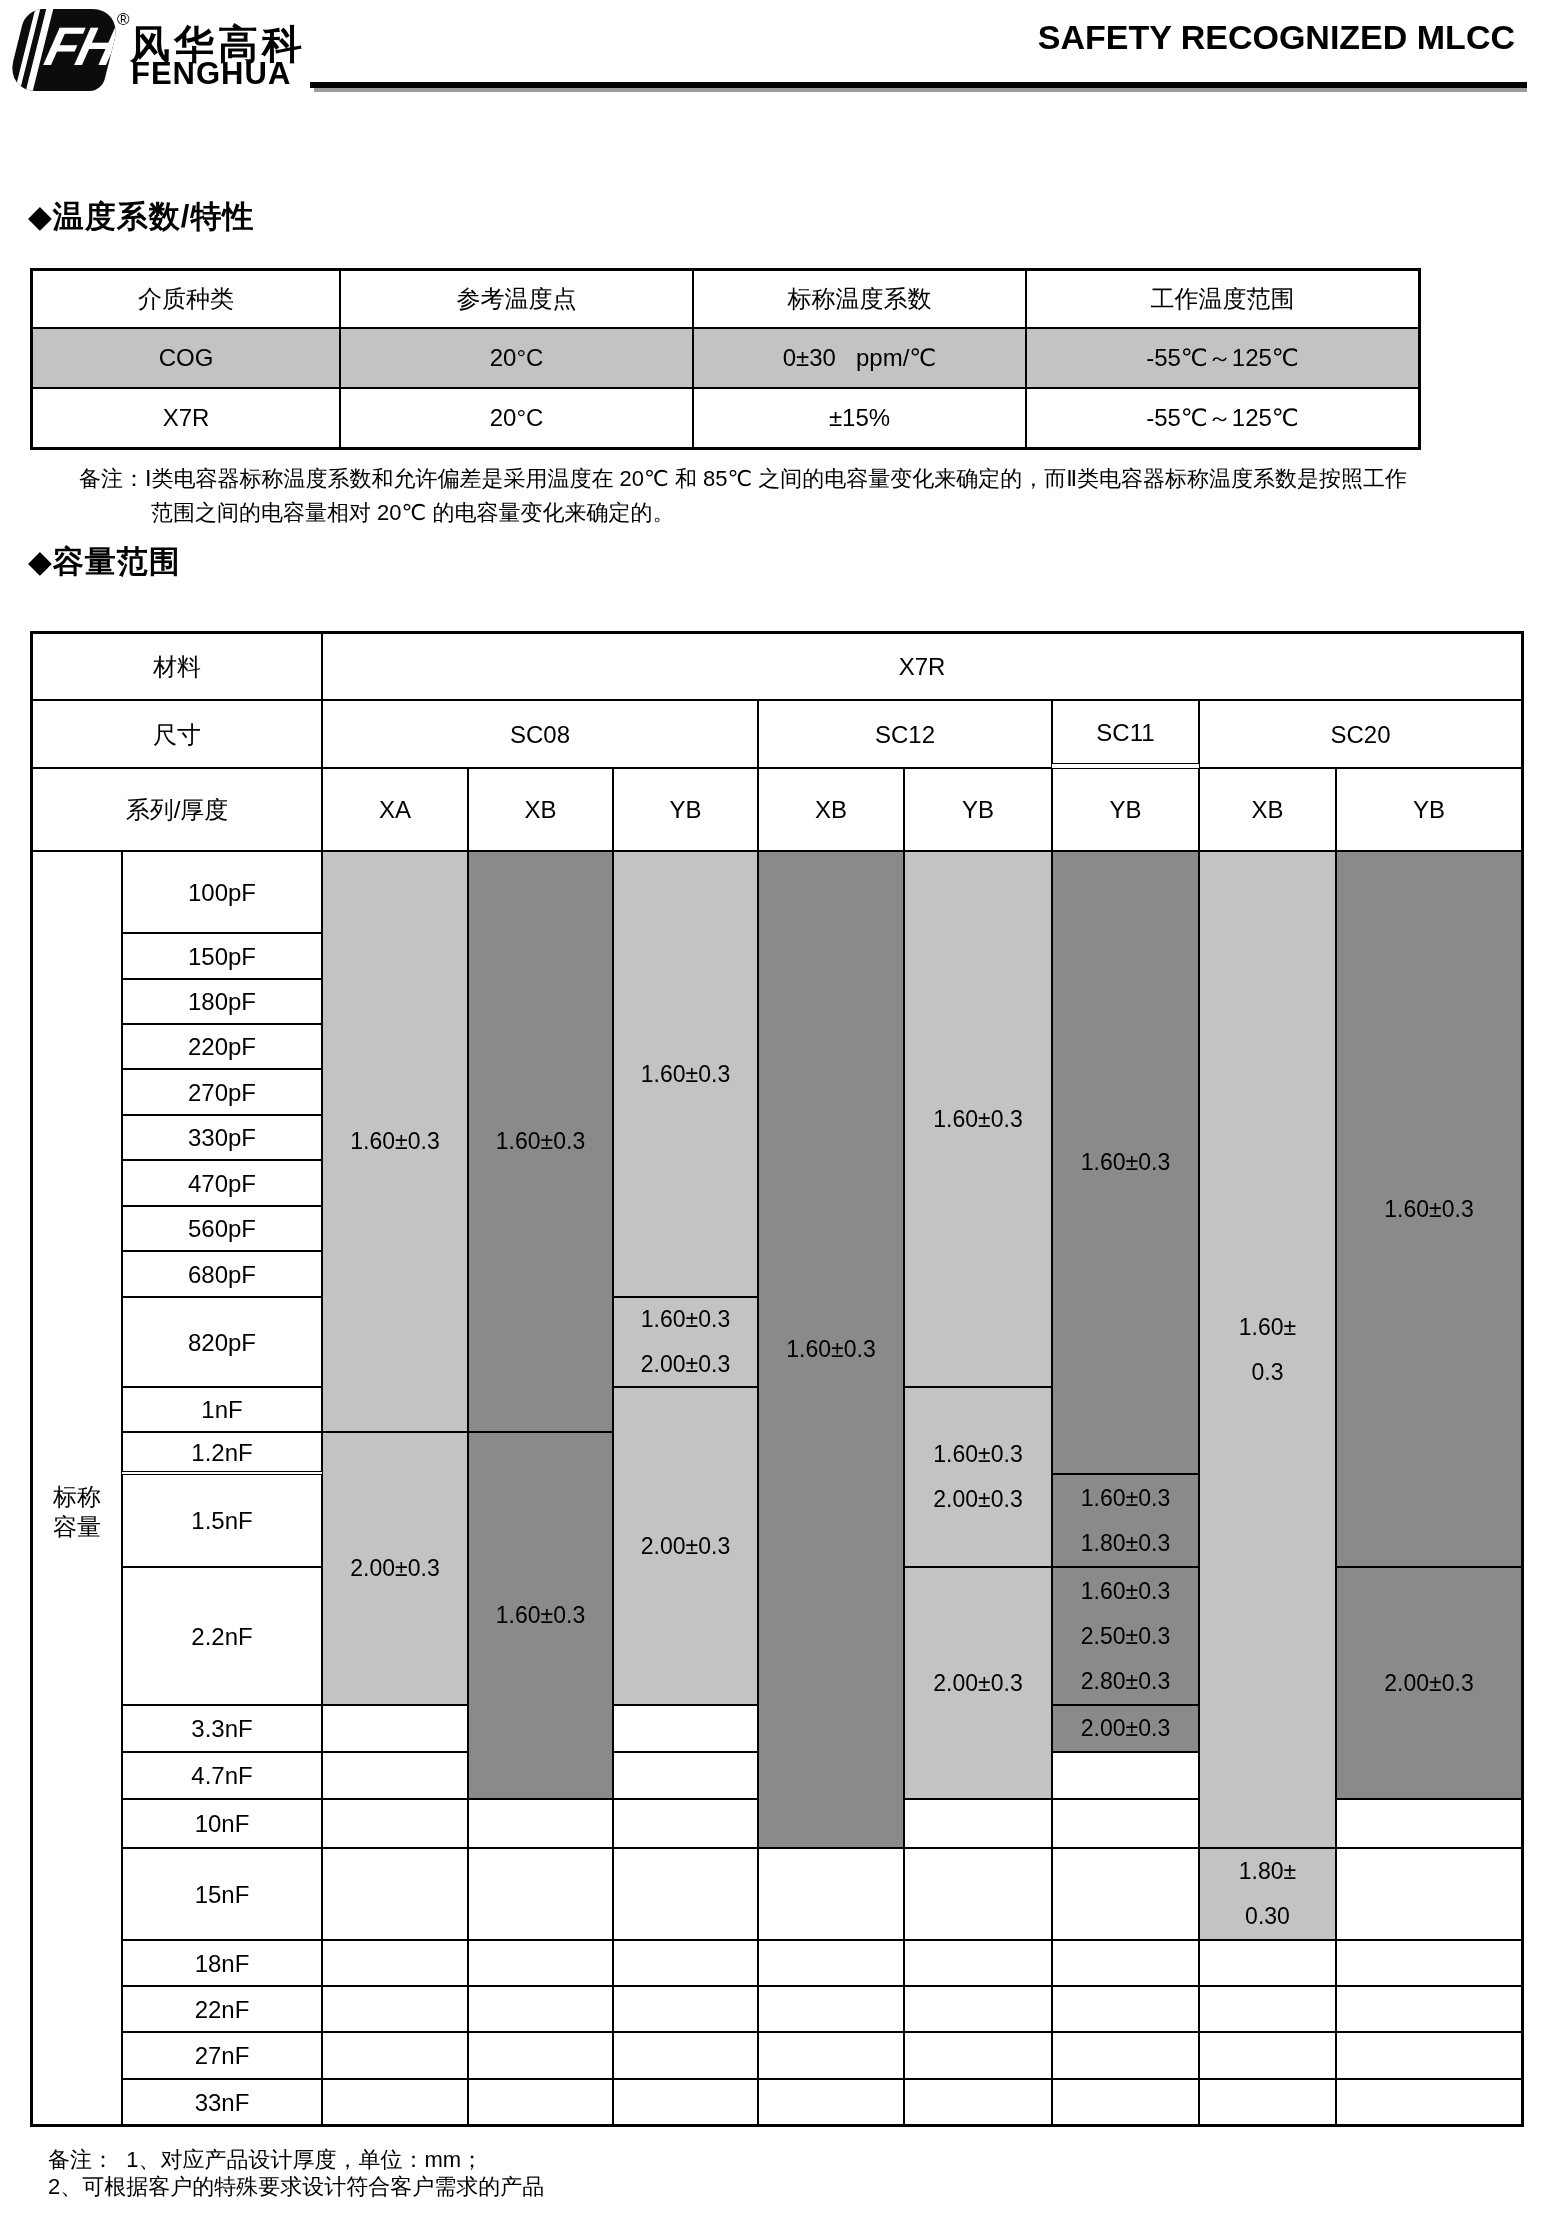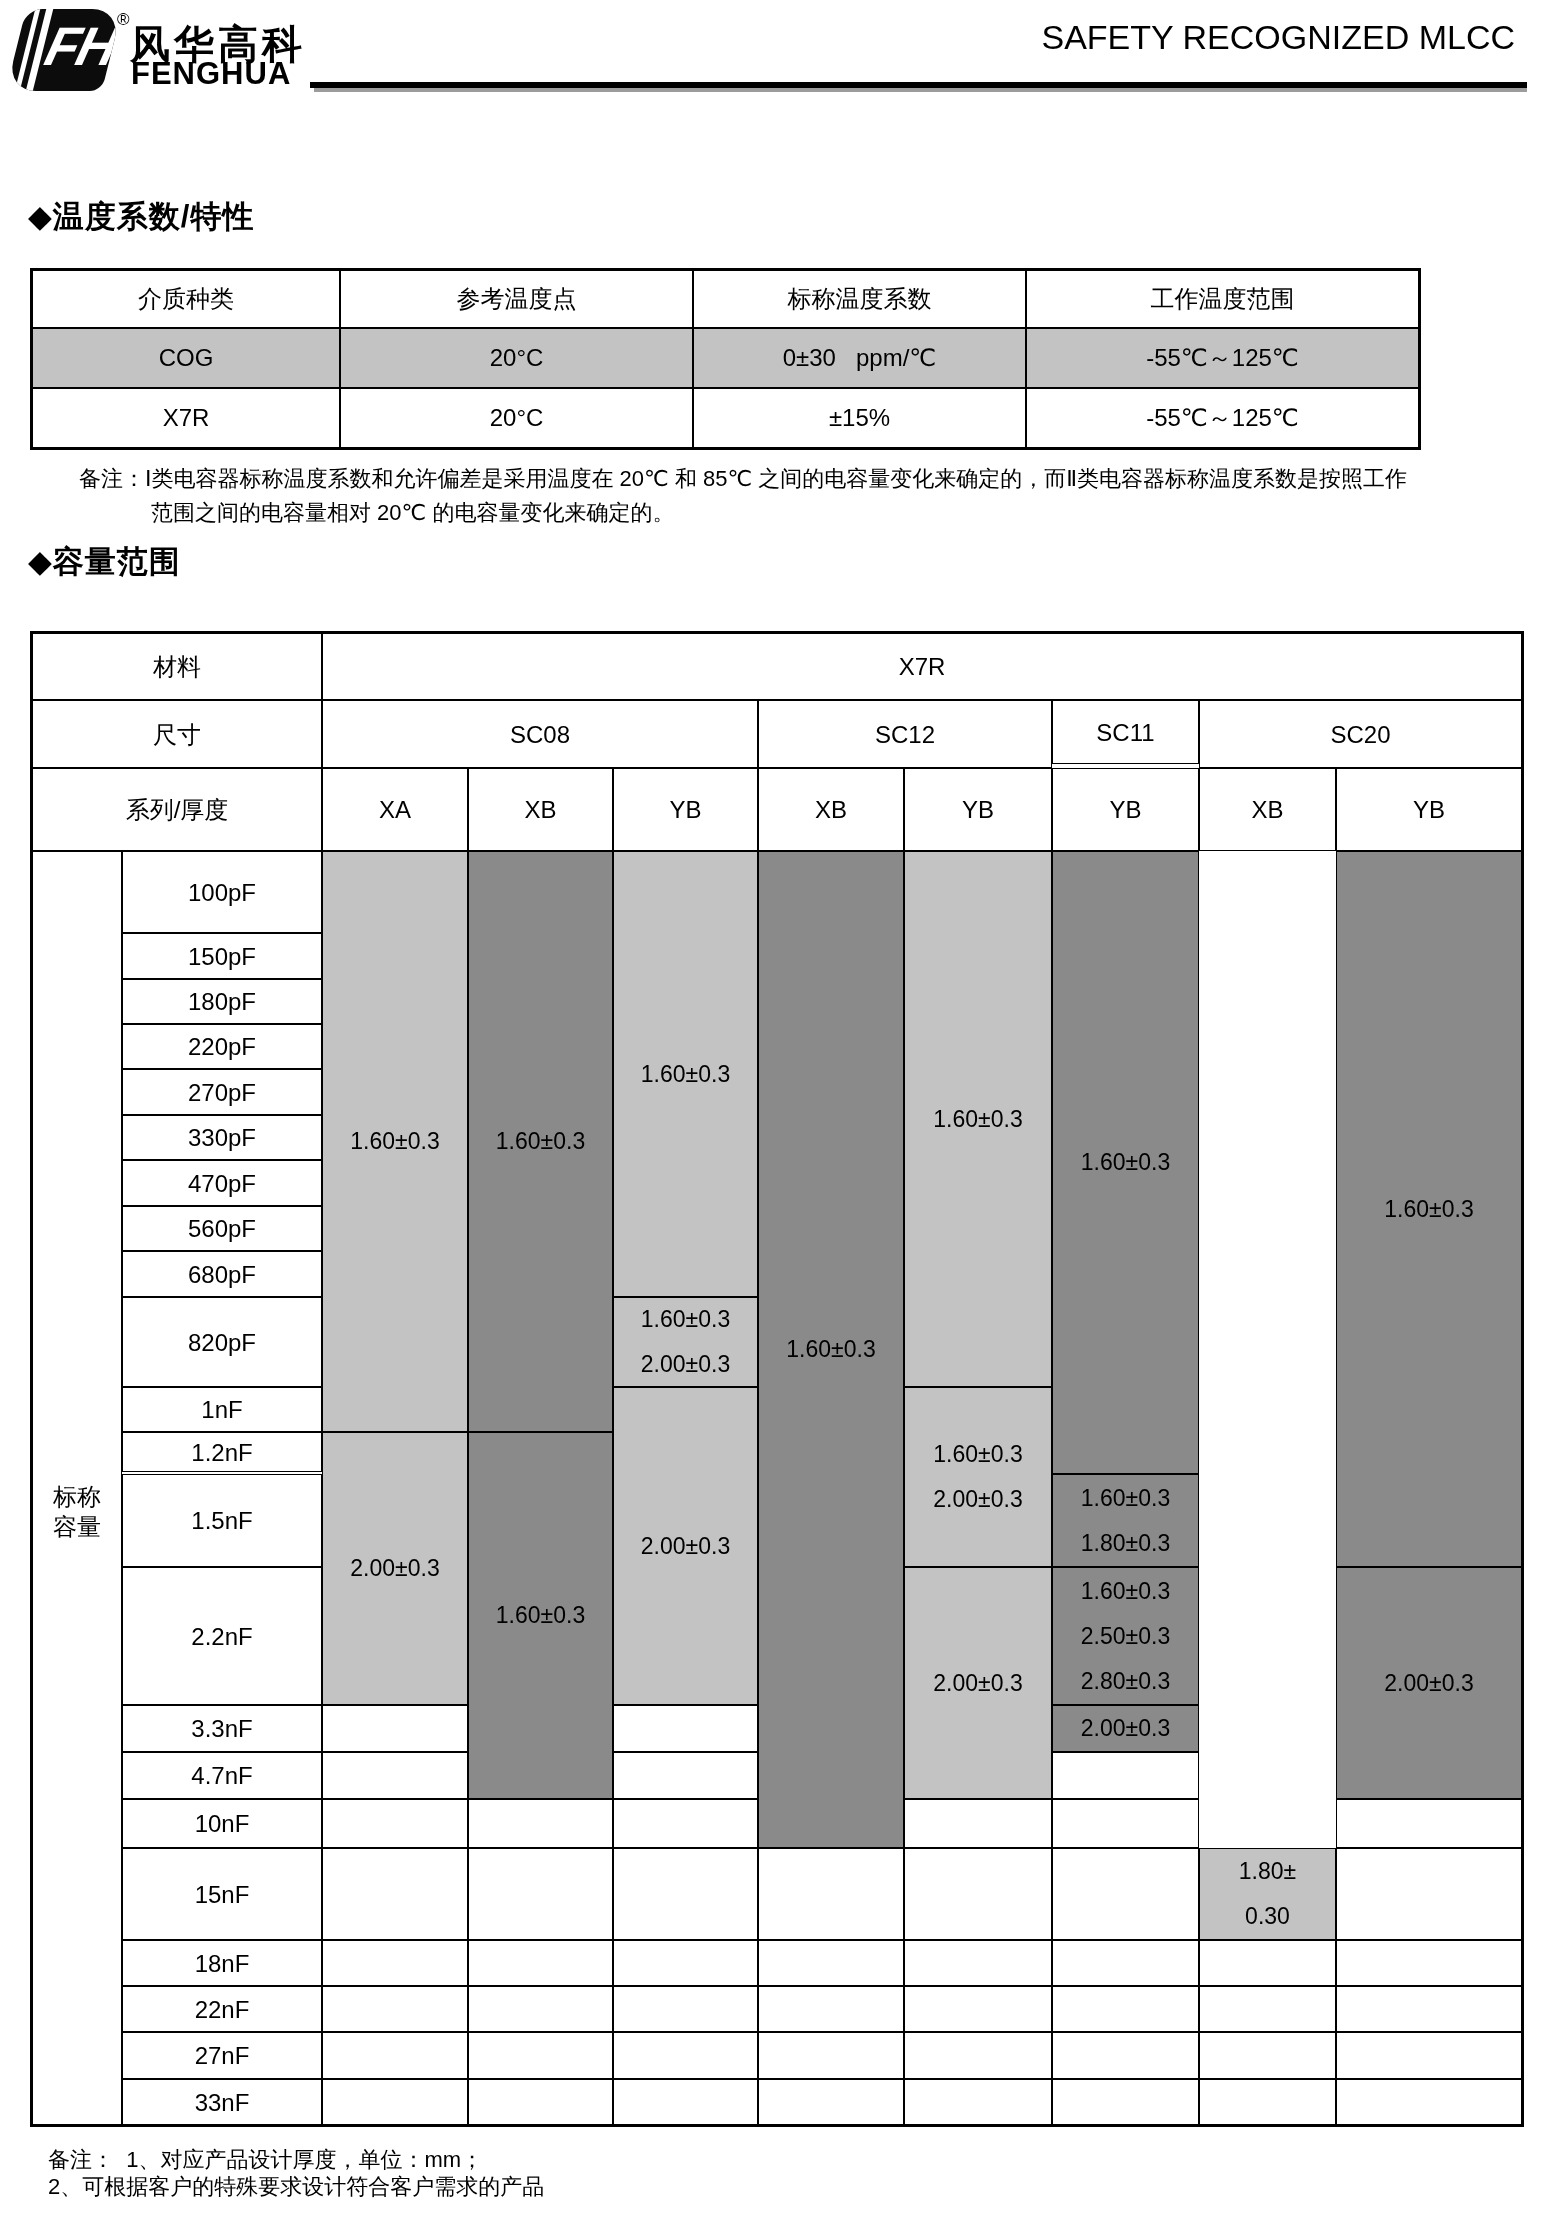--- a/index.html
+++ b/index.html
@@ -8,21 +8,21 @@
   
   .logo-mark{position:absolute;left:16px;top:9px;width:96px;height:82px;background:#0c0c0c;
     transform:skewX(-14deg);border-radius:16px 30px 12px 30px;overflow:hidden;}
   .stripe{position:absolute;top:-8px;bottom:-8px;background:#fff;}
   .stripe.s1{left:9px;width:5px;}
   .stripe.s2{left:20px;width:7px;}
   .fh{position:absolute;left:30px;top:6px;color:#fff;font-weight:bold;font-style:italic;font-size:54px;letter-spacing:-2px;}
   .regmark{position:absolute;left:117px;top:10px;font-size:17px;}
   .logo-cn{position:absolute;left:130px;top:17px;font-size:40px;font-weight:bold;letter-spacing:4px;}
   .logo-en{position:absolute;left:131px;top:56px;font-size:31px;font-weight:bold;letter-spacing:1px;}
-  .doc-title{position:absolute;right:44px;top:18px;font-size:34px;font-weight:normal;letter-spacing:0px;}
+  .doc-title{position:absolute;right:44px;top:18px;font-size:34px;font-weight:bold;letter-spacing:0px;}
   .rule-black{position:absolute;left:310px;right:32px;top:82px;height:6px;background:#000;}
   .rule-gray{position:absolute;left:314px;right:32px;top:88px;height:4px;background:#9c9c9c;}
 
   .section-title{position:absolute;left:28px;font-size:31px;font-weight:bold;letter-spacing:1px;}
 
   
   #t1{position:absolute;left:30px;top:268px;border:2px solid #000;display:grid;
       grid-template-columns:308px 353px 333px 393px;grid-template-rows:58px 60px 60px;background:#fff;}
   .t1c{border:1px solid #000;display:flex;align-items:center;justify-content:center;
        font-size:24px;white-space:pre;}
@@ -288,20 +288,24 @@
     <div class="cell dark val" style="left: 1020px; top: 1072px; width: 147px; height: 47px;">
       <div class="ln" style="line-height: 45px;">2.00±0.3</div>
     </div>
     <div class="cell" style="left: 1020px; top: 1119px; width: 147px; height: 47px;"></div>
     <div class="cell" style="left: 1020px; top: 1166px; width: 147px; height: 49px;"></div>
     <div class="cell" style="left: 1020px; top: 1215px; width: 147px; height: 92px;"></div>
     <div class="cell" style="left: 1020px; top: 1307px; width: 147px; height: 46px;"></div>
     <div class="cell" style="left: 1020px; top: 1353px; width: 147px; height: 46px;"></div>
     <div class="cell" style="left: 1020px; top: 1399px; width: 147px; height: 47px;"></div>
     <div class="cell" style="left: 1020px; top: 1446px; width: 147px; height: 46px;"></div>
+    <div class="cell light val" style="left: 1167px; top: 218px; width: 137px; height: 997px;">
+      <div class="ln" style="line-height: 45px;">1.60±</div>
+      <div class="ln" style="line-height: 45px;">0.3</div>
+    </div>
     <div class="cell light val" style="left: 1167px; top: 1215px; width: 137px; height: 92px;">
       <div class="ln" style="line-height: 45px;">1.80±</div>
       <div class="ln" style="line-height: 45px;">0.30</div>
     </div>
     <div class="cell" style="left: 1167px; top: 1307px; width: 137px; height: 46px;"></div>
     <div class="cell" style="left: 1167px; top: 1353px; width: 137px; height: 46px;"></div>
     <div class="cell" style="left: 1167px; top: 1399px; width: 137px; height: 47px;"></div>
     <div class="cell" style="left: 1167px; top: 1446px; width: 137px; height: 46px;"></div>
     <div class="cell dark val" style="left: 1304px; top: 218px; width: 186px; height: 716px;">
       <div class="ln" style="line-height: 45px;">1.60±0.3</div>

